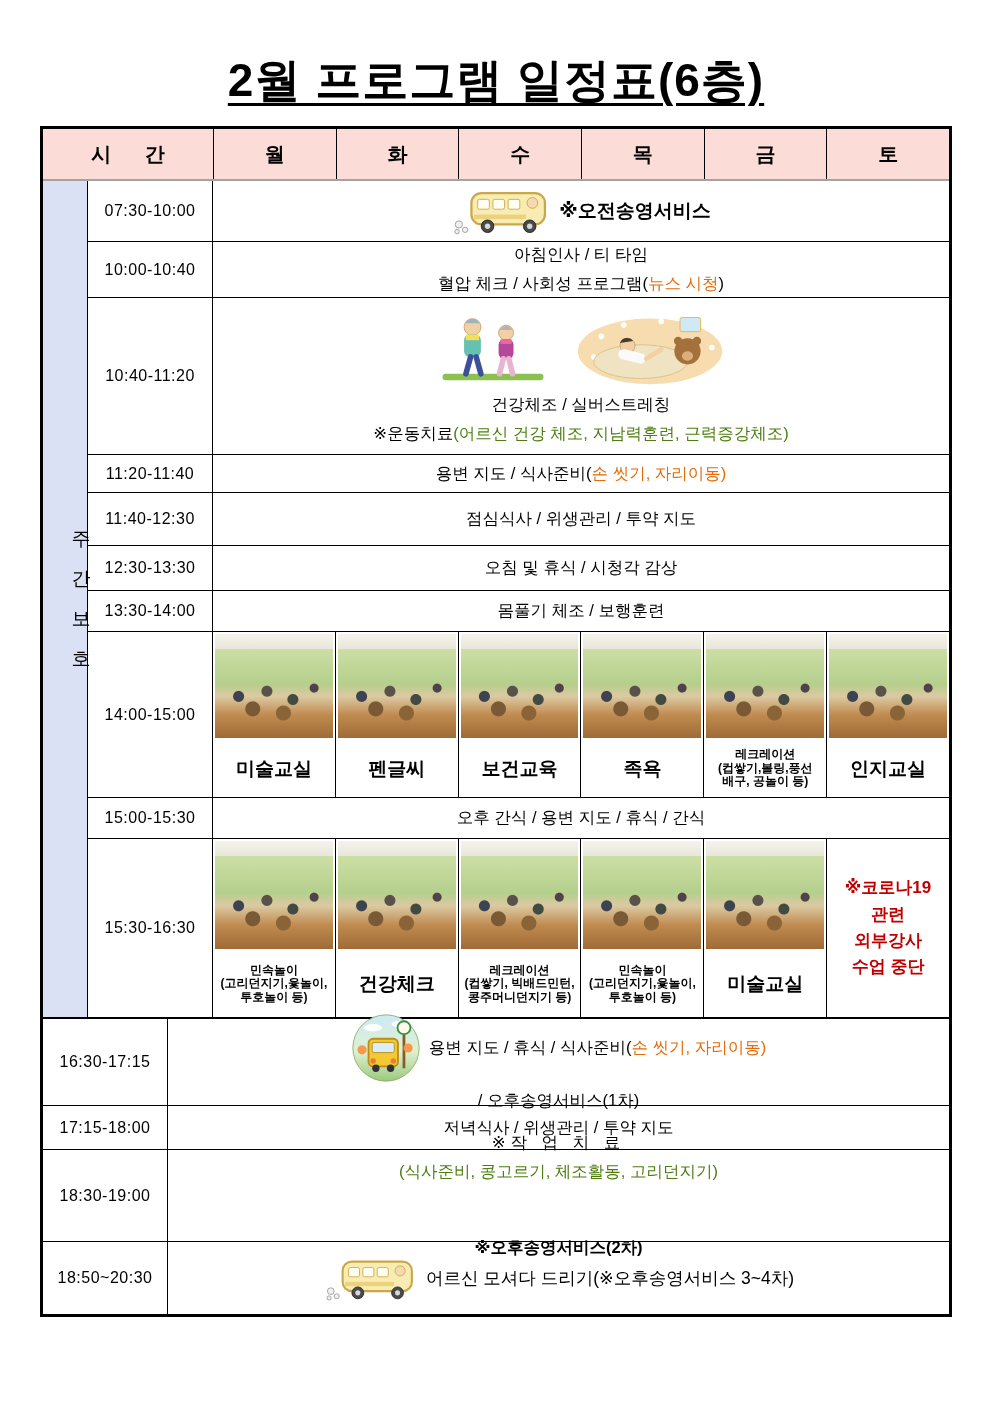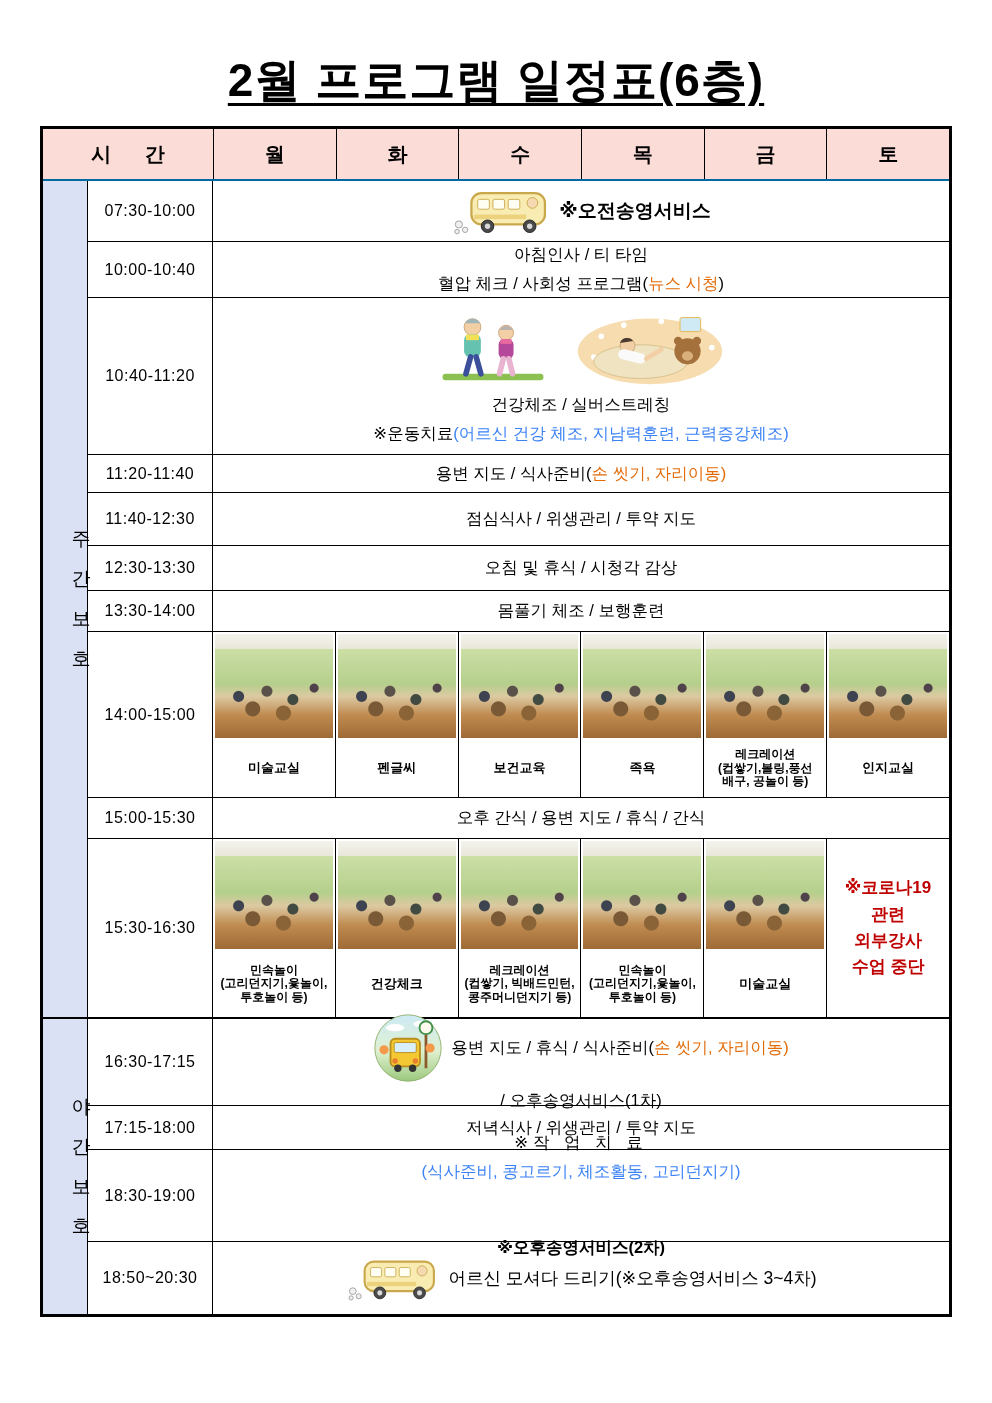--- a/index.html
+++ b/index.html
@@ -23,21 +23,21 @@
     text-underline-offset:7px;
   }
 
   .table {
     margin:0 40px;
     border:3px solid #000;
     background:#fff;
   }
 
   
-  .header { display:flex; height:52px; background:#fbdcd6; border-bottom:2px solid #0369a1; }
+  .header { display:flex; height:52px; background:#fbdcd6; border-bottom:2px solid #a3a3a3; }
   .h-time {
     width:170px; display:flex; align-items:center; justify-content:center;
     font-size:20px; font-weight:bold; letter-spacing:14px; text-indent:14px;
   }
   .h-day {
     flex:1; display:flex; align-items:center; justify-content:center;
     font-size:20px; font-weight:bold; border-left:1px solid #000;
   }
 
   
@@ -62,21 +62,21 @@
     display:flex; align-items:center; justify-content:center;
     font-size:16px; letter-spacing:.5px;
   }
   .content {
     flex:1; display:flex; flex-direction:column;
     align-items:center; justify-content:center;
     text-align:center; font-size:16.5px; gap:7px; padding:2px 6px;
   }
   .content .line { display:block; }
   .hl-orange { color:#e36c0a; }
-  .hl-blue { color:#3b82f6; }
+  .hl-blue { color:#4d7c0f; }
   .big-label { font-size:19px; font-weight:bold; }
   .spaced { letter-spacing:5px; }
   .bold { font-weight:bold;margin-top:47px; }
   .inline-flex { display:flex; align-items:center; justify-content:center; gap:8px; }
 
   
   .prow { flex:1; display:flex; }
   .pcell { flex:1; border-left:1px solid #000; display:flex; flex-direction:column; min-width:0; }
   .pcell:first-child { border-left:none; }
   .photo {
@@ -86,21 +86,21 @@
       radial-gradient(circle at 44% 55%, #59514a 0 5px, transparent 6px),
       radial-gradient(circle at 66% 63%, #414b42 0 5px, transparent 6px),
       radial-gradient(circle at 84% 52%, #50424a 0 4px, transparent 5px),
       radial-gradient(circle at 32% 72%, #7a5a36 0 7px, transparent 8px),
       radial-gradient(circle at 58% 76%, #8a6336 0 7px, transparent 8px),
       linear-gradient(180deg,#f4f3ec 0%,#e9e7da 14%,#ccdfa6 14%,#b5cf8c 48%,#dcc9a2 60%,#c08b50 78%,#9f6a35 100%);
   }
   .pcap {
     display:flex; align-items:center; justify-content:center;
     font-weight:bold; text-align:center; white-space:pre-line;
-    line-height:1.12; font-size:13px; padding:1px;
+    line-height:1.12; font-size:19px; padding:1px;
   }
   .cap1 { height:57px; }
   .cap2 { height:66px; }
   .pcap.small { font-size:12px; }
   .notice {
     flex:1; display:flex; align-items:center; justify-content:center;
     color:#c00000; font-weight:bold; font-size:17px; line-height:1.55;
     white-space:pre-line; text-align:center;
   }
 
@@ -318,23 +318,20 @@
 외부강사
 수업 중단</div>
             </div>
           </div>
         </div>
 
       </div>
     </div>
 
     <div class="section night">
-      <div class="strip">
-        <div class="strip-label">야간보호</div>
-      </div>
       <div class="rows">
 
         <div class="row" style="height:87px">
           <div class="time">16:30-17:15</div>
           <div class="content">
             <div class="inline-flex">
               <span>
                 <svg viewBox="0 0 76 76" width="70" height="70">
                   <defs>
                     <linearGradient id="skyg" x1="0" y1="0" x2="0" y2="1">

